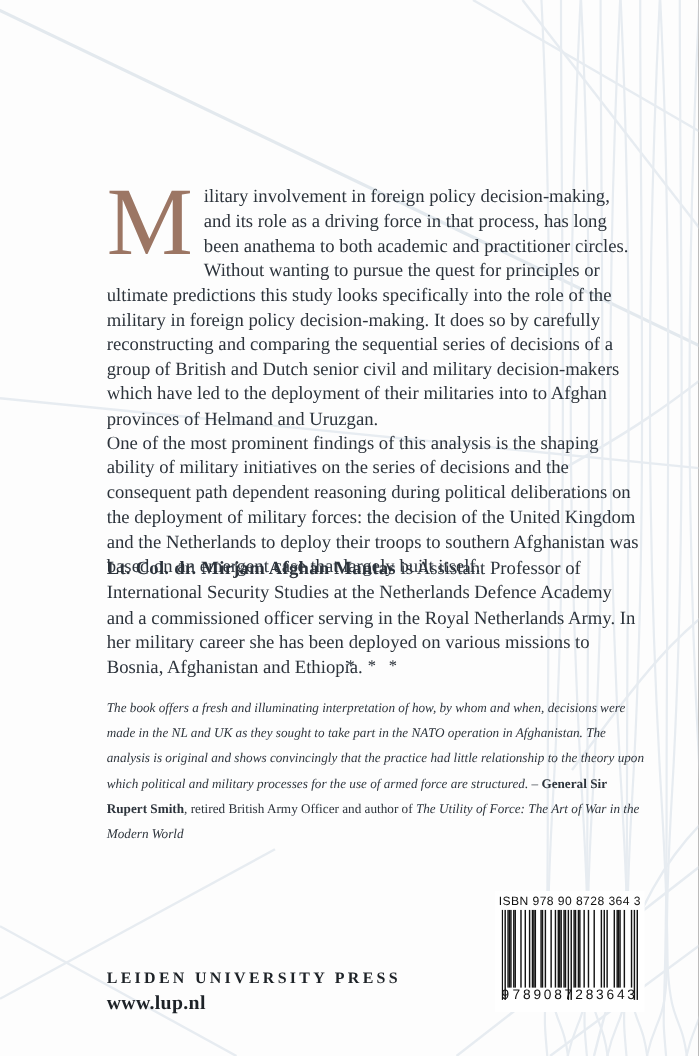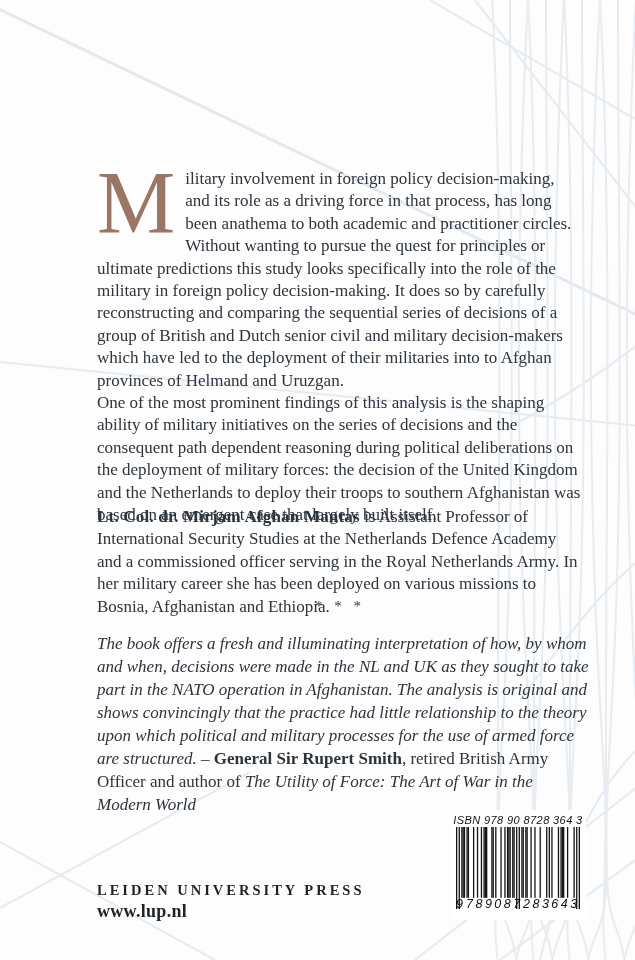--- a/index.html
+++ b/index.html
@@ -34,40 +34,40 @@
   }
   .bio b{letter-spacing:.2px;}
 
   .separator{
     position:absolute;left:97px;top:598px;width:486px;
     text-align:center;font-size:15px;letter-spacing:4px;color:#2d343c;
   }
 
   .endorsement{
     position:absolute;left:97px;top:632px;width:492px;
-    font-size:17px;line-height:23px;
+    font-size:12px;line-height:23px;
   }
   .endorsement .q{font-style:italic;}
   .endorsement .attr-name{font-style:normal;font-weight:bold;}
   .endorsement .attr-rest{font-style:normal;}
   .endorsement .booktitle{font-style:italic;}
 
   .publisher{position:absolute;left:97px;top:882px;}
   .publisher-name{
     font-size:14.5px;font-weight:bold;letter-spacing:3px;
     color:#1d2227;
   }
   .publisher-url{
     font-size:18px;font-weight:bold;color:#1d2227;margin-top:2px;letter-spacing:.3px;
   }
 
   .barcode-box{
     position:absolute;left:450px;top:810px;width:136px;height:110px;
     background:#ffffff;
-    display:flex;flex-direction:column;align-items:center;font-style:italic;
+    display:flex;flex-direction:column;align-items:center;
   }
   .isbn-label{
     font-family:"Liberation Sans", sans-serif;
     font-size:11px;color:#111;margin-top:4px;white-space:nowrap;letter-spacing:.4px;
   }
   .barcode-svg{display:block;margin-top:1px;}
   .barcode-digits{
     width:124px;
     display:flex;align-items:flex-start;
     font-family:"Liberation Sans", sans-serif;

